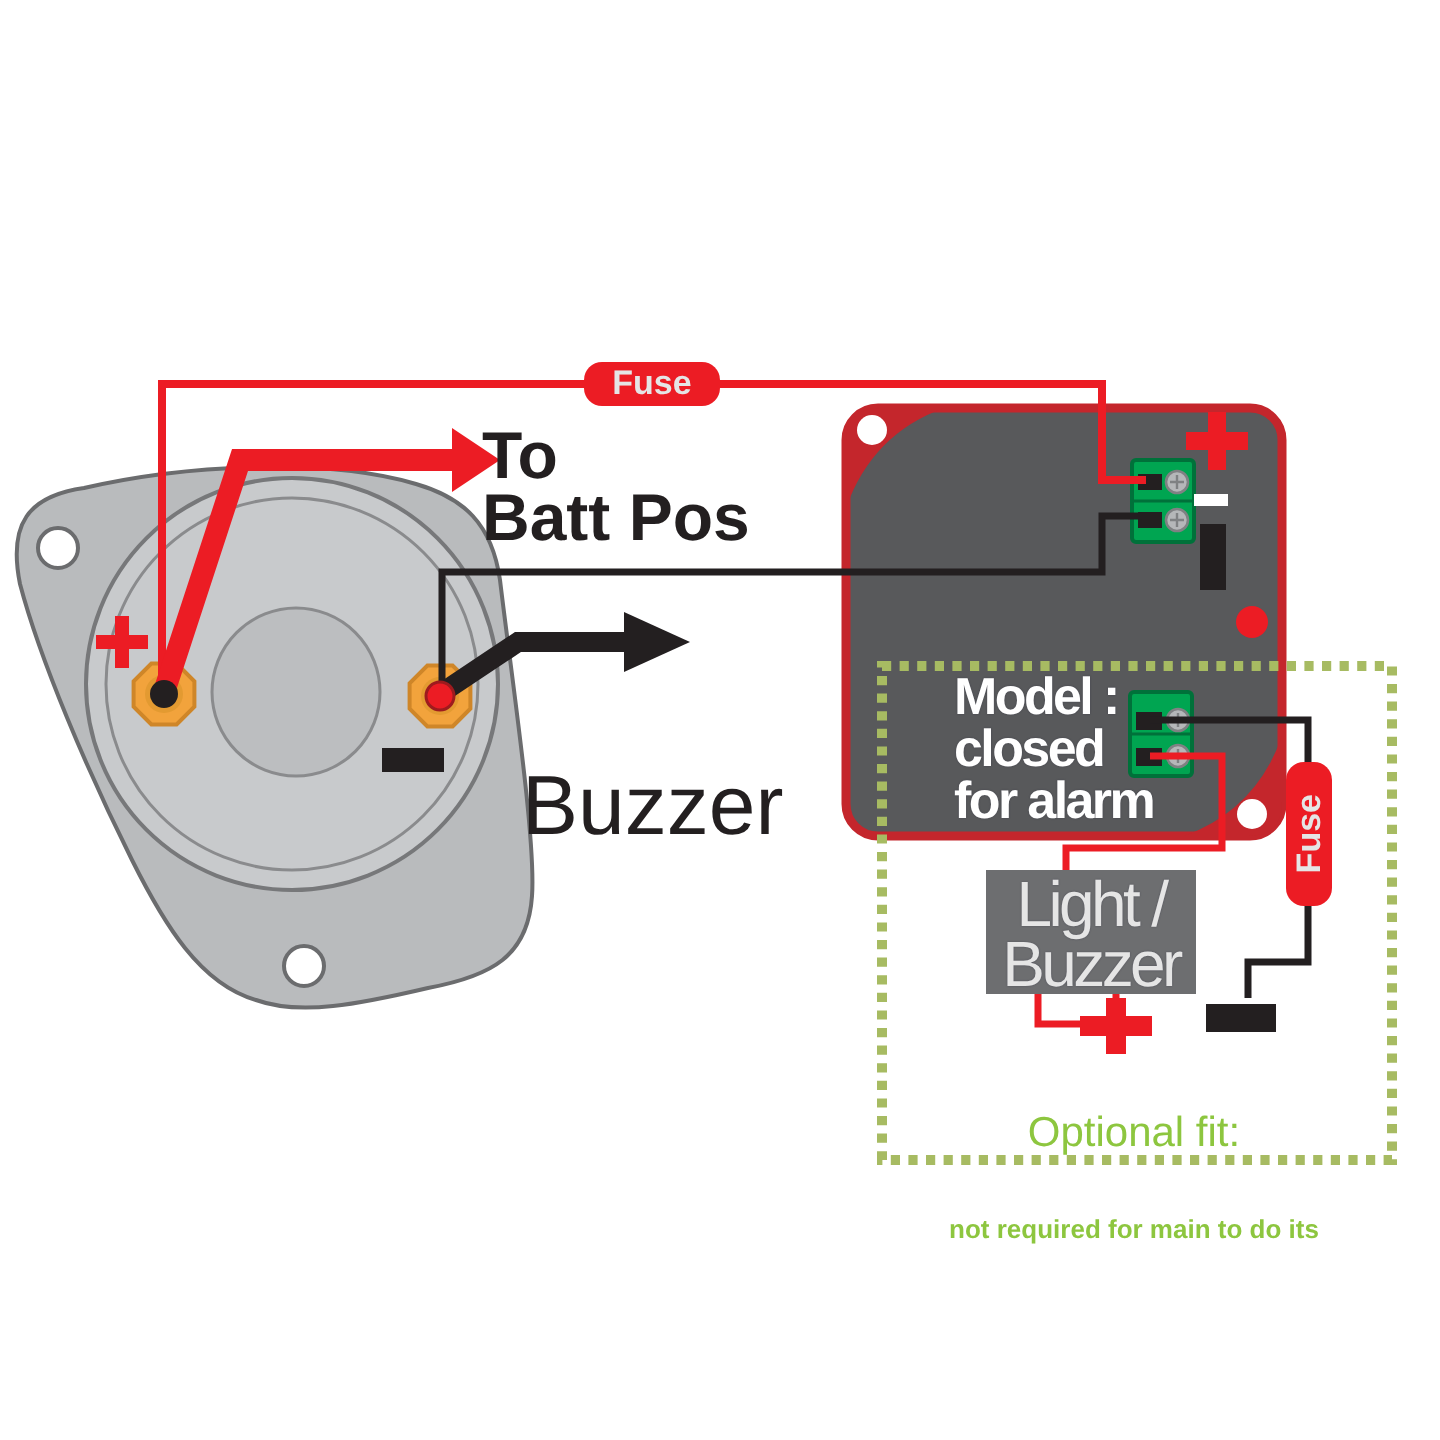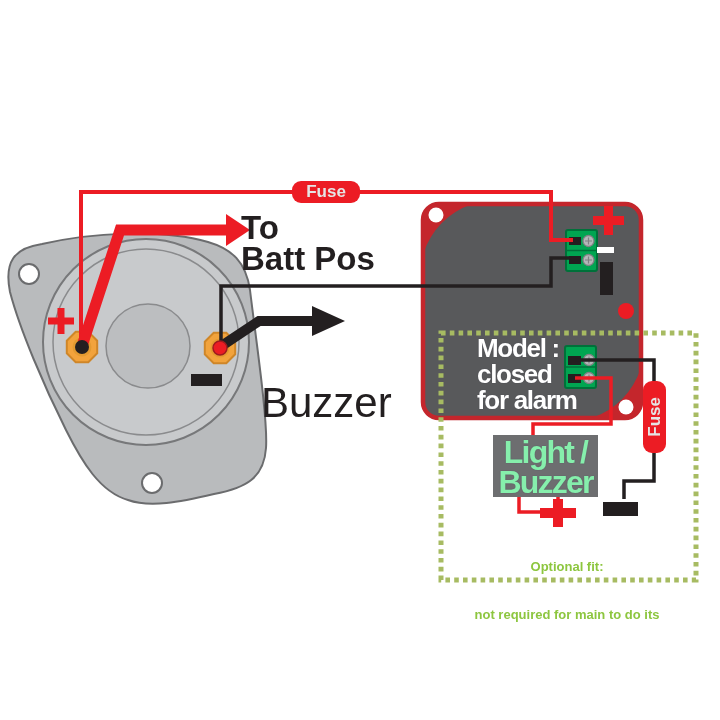--- a/index.html
+++ b/index.html
@@ -25,25 +25,25 @@
   
   #five-amp{left:282px;top:122px;font-size:54px;}
   #fuse-top{left:292px;top:181px;width:68px;height:22px;font-size:17px;}
   #to-batt{left:241px;top:212px;font-size:33px;font-weight:bold;line-height:31px;}
   #neg{left:347px;top:298px;font-size:36px;font-weight:bold;}
   #model{left:261px;top:382px;font-size:42px;}
   #relay-text{left:477px;top:335px;font-size:26px;font-weight:bold;line-height:26px;
               letter-spacing:-1.3px;color:#fff;text-shadow:0 0 1px rgba(40,40,60,.45);}
   #fuse-right{left:643px;top:381px;width:23px;height:72px;font-size:17px;}
   #light-buzzer{left:493px;top:435px;width:105px;height:62px;background:#6d6e70;
-                color:#86efac;font-weight:bold;font-size:32px;line-height:30px;letter-spacing:-1.8px;
+                color:#e5e5e5;font-weight:normal;font-size:32px;line-height:30px;letter-spacing:-1.8px;
                 text-align:center;padding-top:2px;box-sizing:border-box;
                 text-shadow:0 0 1px rgba(40,40,60,.45);}
   #optional{left:436px;top:526px;width:262px;text-align:center;color:var(--optional-green,#8dc63f);}
-  #optional .t{font-size:13px;font-weight:bold;line-height:18px;}
+  #optional .t{font-size:21px;font-weight:normal;line-height:18px;}
   #optional .s{font-size:13px;font-weight:bold;line-height:13.5px;}
 </style>
 </head>
 <body>
 
 <div id="stage">
 
   <svg id="shapes" width="720" height="720" viewBox="0 0 720 720">
 
     <g>

